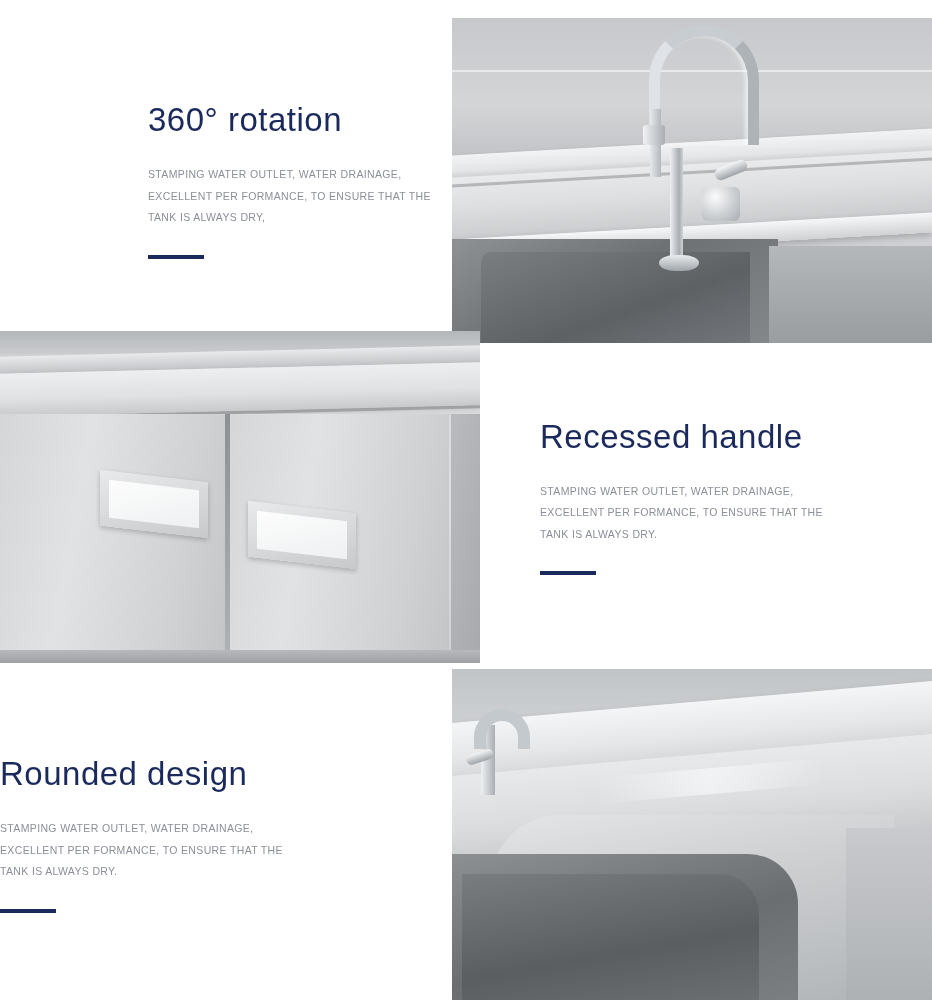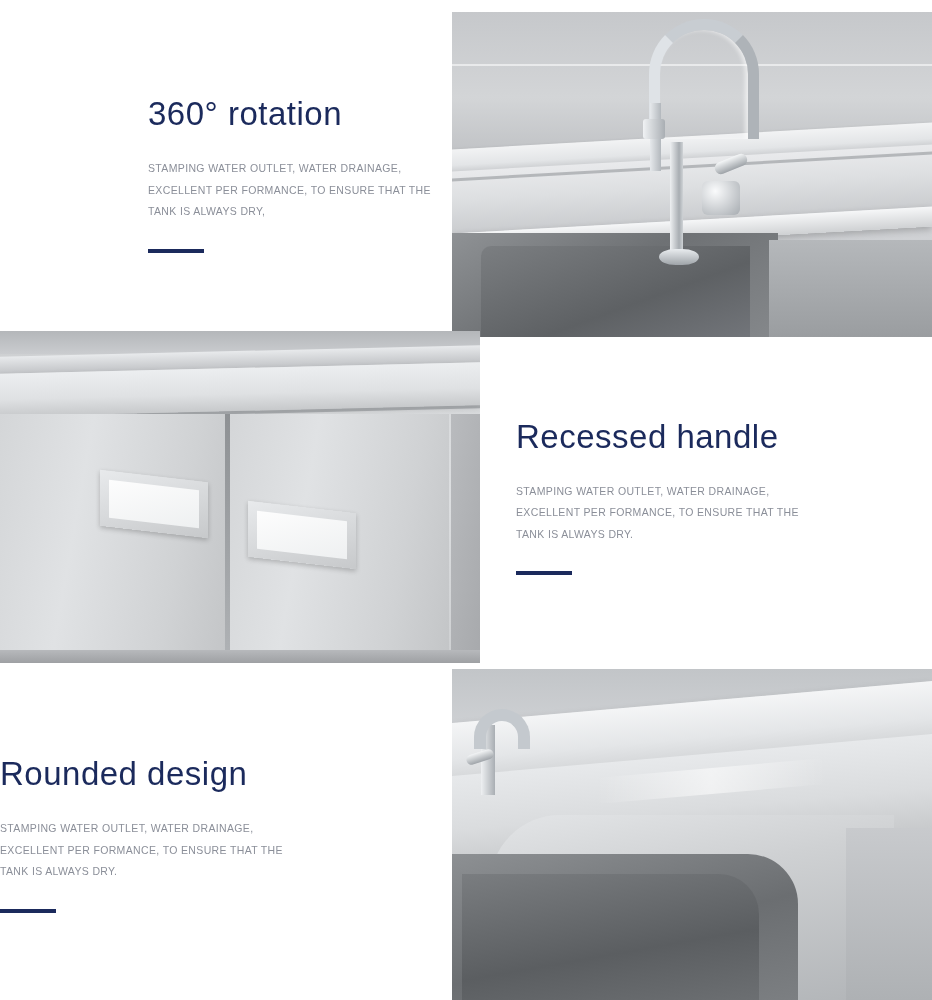--- a/index.html
+++ b/index.html
@@ -266,21 +266,21 @@
     position:absolute; left:30%; top:30%; width:48%; height:8%;
     background: linear-gradient(90deg,rgba(255,255,255,0.0),rgba(255,255,255,0.55),rgba(255,255,255,0.0));
     transform: skewY(-5deg);
   }
 </style>
 </head>
 <body>
 
 <div class="page">
 
-  <div class="section" style="left:0; top:12px; height:325px;">
+  <div class="section" style="left:0; top:18px; height:325px;">
 
     <div class="text-pane" style="width:452px; padding-left:148px;">
       <div class="heading">360° rotation</div>
       <div class="body-text">STAMPING WATER OUTLET, WATER DRAINAGE, EXCELLENT PER FORMANCE, TO ENSURE THAT THE TANK IS ALWAYS DRY,</div>
       <div class="rule"></div>
     </div>
 
     <div class="photo p1" style="width:480px; height:325px;">
       <div class="wall"></div>
       <div class="wallseam"></div>
@@ -314,21 +314,21 @@
       <div class="gap"></div>
       <div class="handle" style="left:100px; top:145px;">
         <div class="inner"></div>
       </div>
       <div class="handle" style="left:248px; top:176px;">
         <div class="inner"></div>
       </div>
       <div class="floor"></div>
     </div>
 
-    <div class="text-pane" style="width:452px; padding-left:36px;">
+    <div class="text-pane" style="width:452px; padding-left:60px;">
       <div class="heading">Recessed handle</div>
       <div class="body-text">STAMPING WATER OUTLET, WATER DRAINAGE, EXCELLENT PER FORMANCE, TO ENSURE THAT THE TANK IS ALWAYS DRY.</div>
       <div class="rule"></div>
     </div>
   </div>
 
   <div class="section" style="left:0; top:669px; height:331px;">
 
     <div class="text-pane" style="width:452px; ">
       <div class="heading">Rounded design</div>

